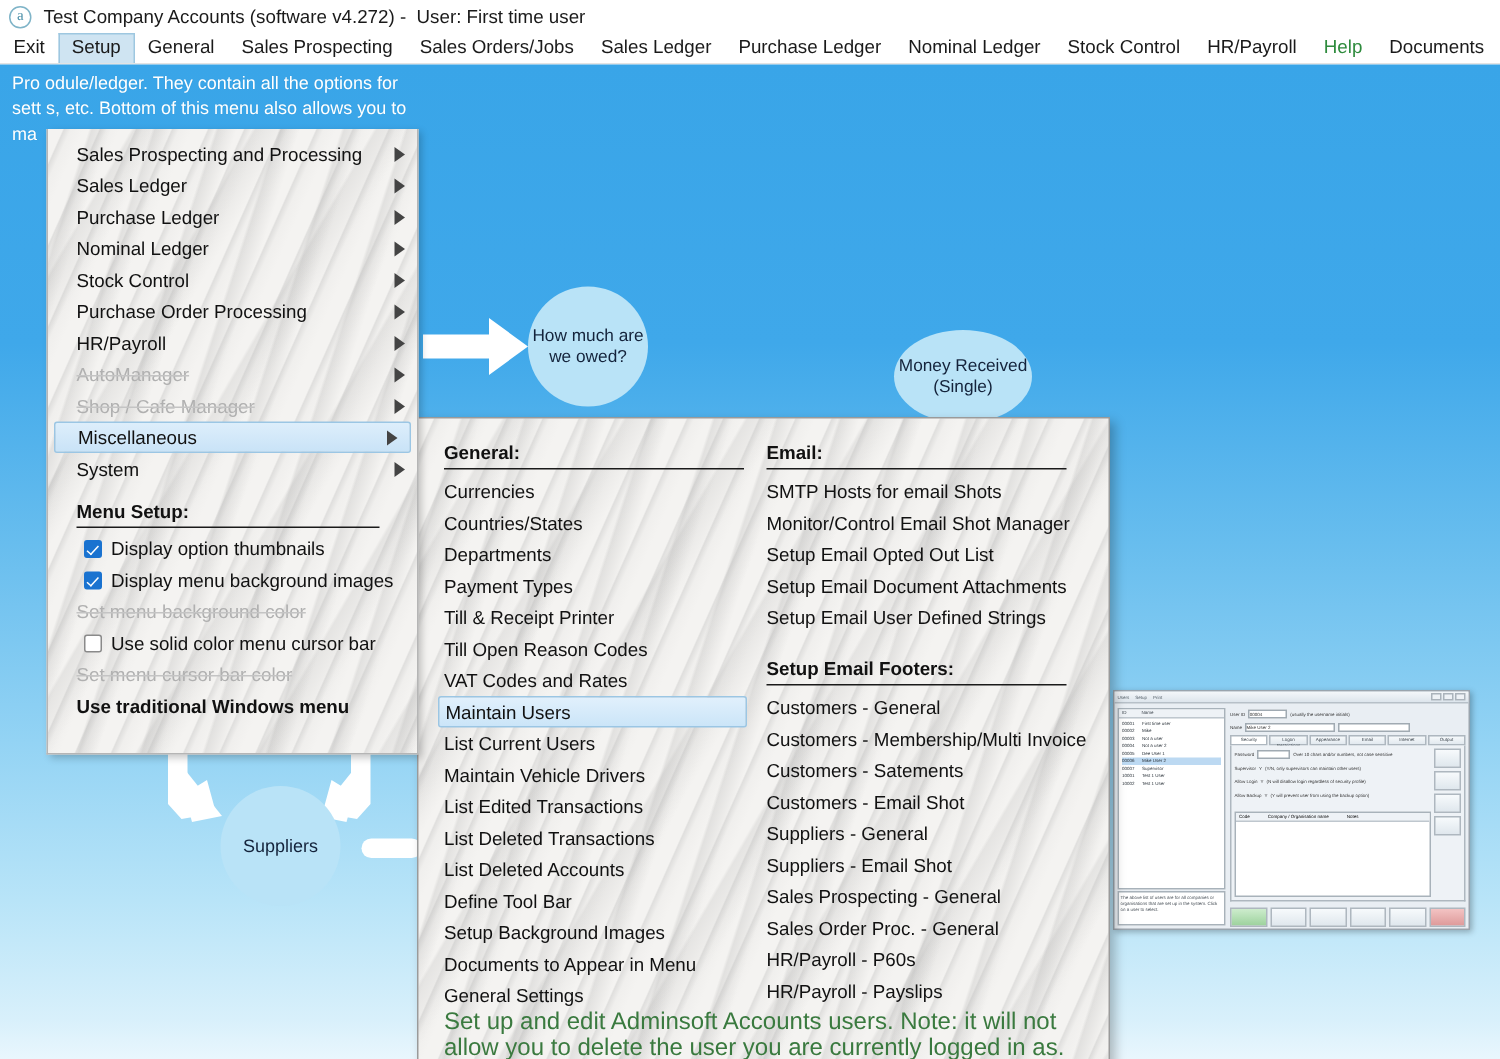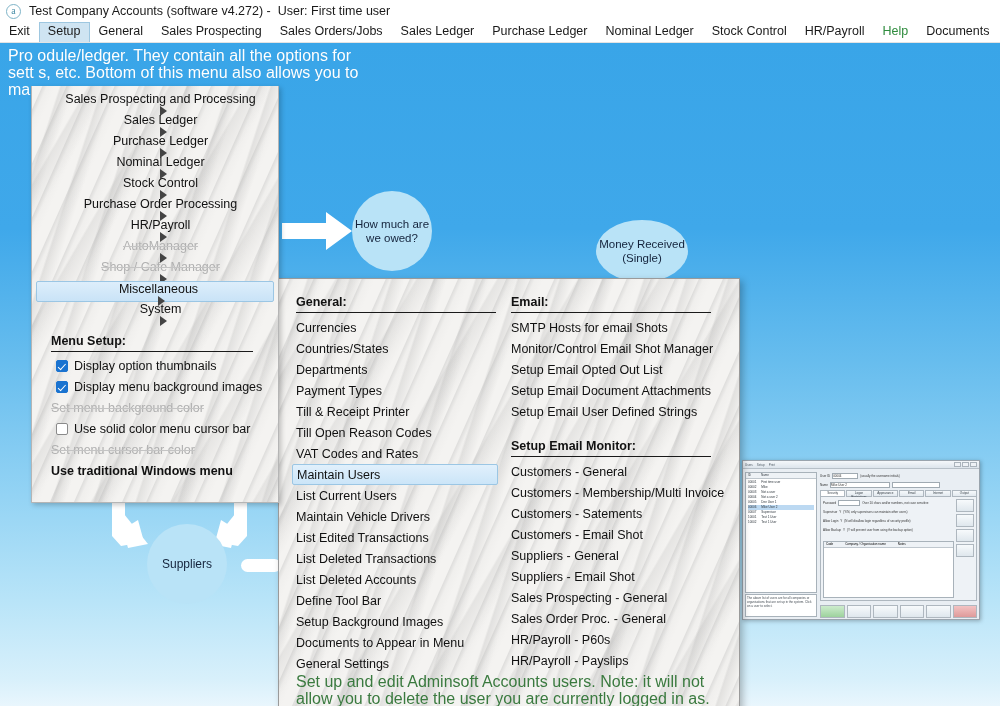--- a/index.html
+++ b/index.html
@@ -88,21 +88,21 @@
         #e9f6fd 100%);
     overflow: hidden;
   }
 
   
   .bg-text {
     position: absolute;
     left: 8px; top: 4px;
     width: 700px;
     color: #ffffff;
-    font-size: 16px;
+    font-size: 12px;
     line-height: 17px;
     text-shadow: 0 0 1px rgba(0,0,0,.08);
   }
 
   
   .bubble {
     position: absolute;
     background: #b9e3f7;
     border-radius: 50%;
     display: flex;
@@ -169,21 +169,20 @@
   .menu-row {
     position: relative;
     height: 21px;
     display: flex;
     align-items: center;
     padding: 0 8px 0 19px;
     font-size: 12.5px;
     color: #111;
     cursor: default;
     white-space: nowrap;
-    flex-direction: column;
   }
   .menu-row .label { flex: 1 1 auto; }
   .menu-row.disabled .label {
     color: #b0b0b0;
     text-decoration: line-through;
     text-decoration-color: #c4c4c4;
   }
   .menu-row.selected {
     background: linear-gradient(180deg, #ddeefb 0%, #c9e3f7 100%);
     border: 1px solid #9bc6e4;
@@ -553,21 +552,21 @@
       <div class="col col-email">
         <div class="col-head">Email:</div>
         <div class="col-item">SMTP Hosts for email Shots</div>
         <div class="col-item">Monitor/Control Email Shot Manager</div>
         <div class="col-item">Setup Email Opted Out List</div>
         <div class="col-item">Setup Email Document Attachments</div>
         <div class="col-item">Setup Email User Defined Strings</div>
 
         <div class="col-gap"></div>
 
-        <div class="col-head">Setup Email Monitor:</div>
+        <div class="col-head">Setup Email Footers:</div>
         <div class="col-item">Customers - General</div>
         <div class="col-item">Customers - Membership/Multi Invoice</div>
         <div class="col-item">Customers - Satements</div>
         <div class="col-item">Customers - Email Shot</div>
         <div class="col-item">Suppliers - General</div>
         <div class="col-item">Suppliers - Email Shot</div>
         <div class="col-item">Sales Prospecting - General</div>
         <div class="col-item">Sales Order Proc. - General</div>
         <div class="col-item">HR/Payroll - P60s</div>
         <div class="col-item">HR/Payroll - Payslips</div>

